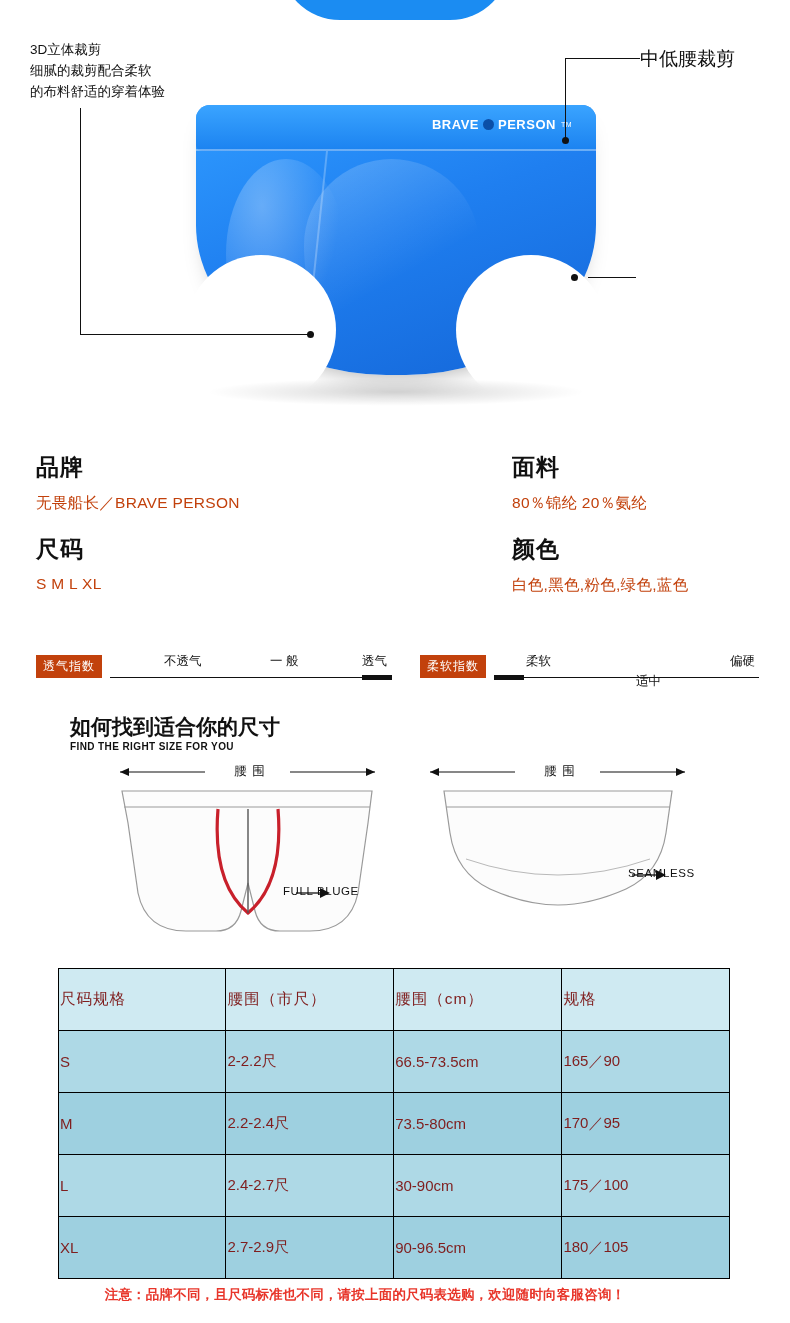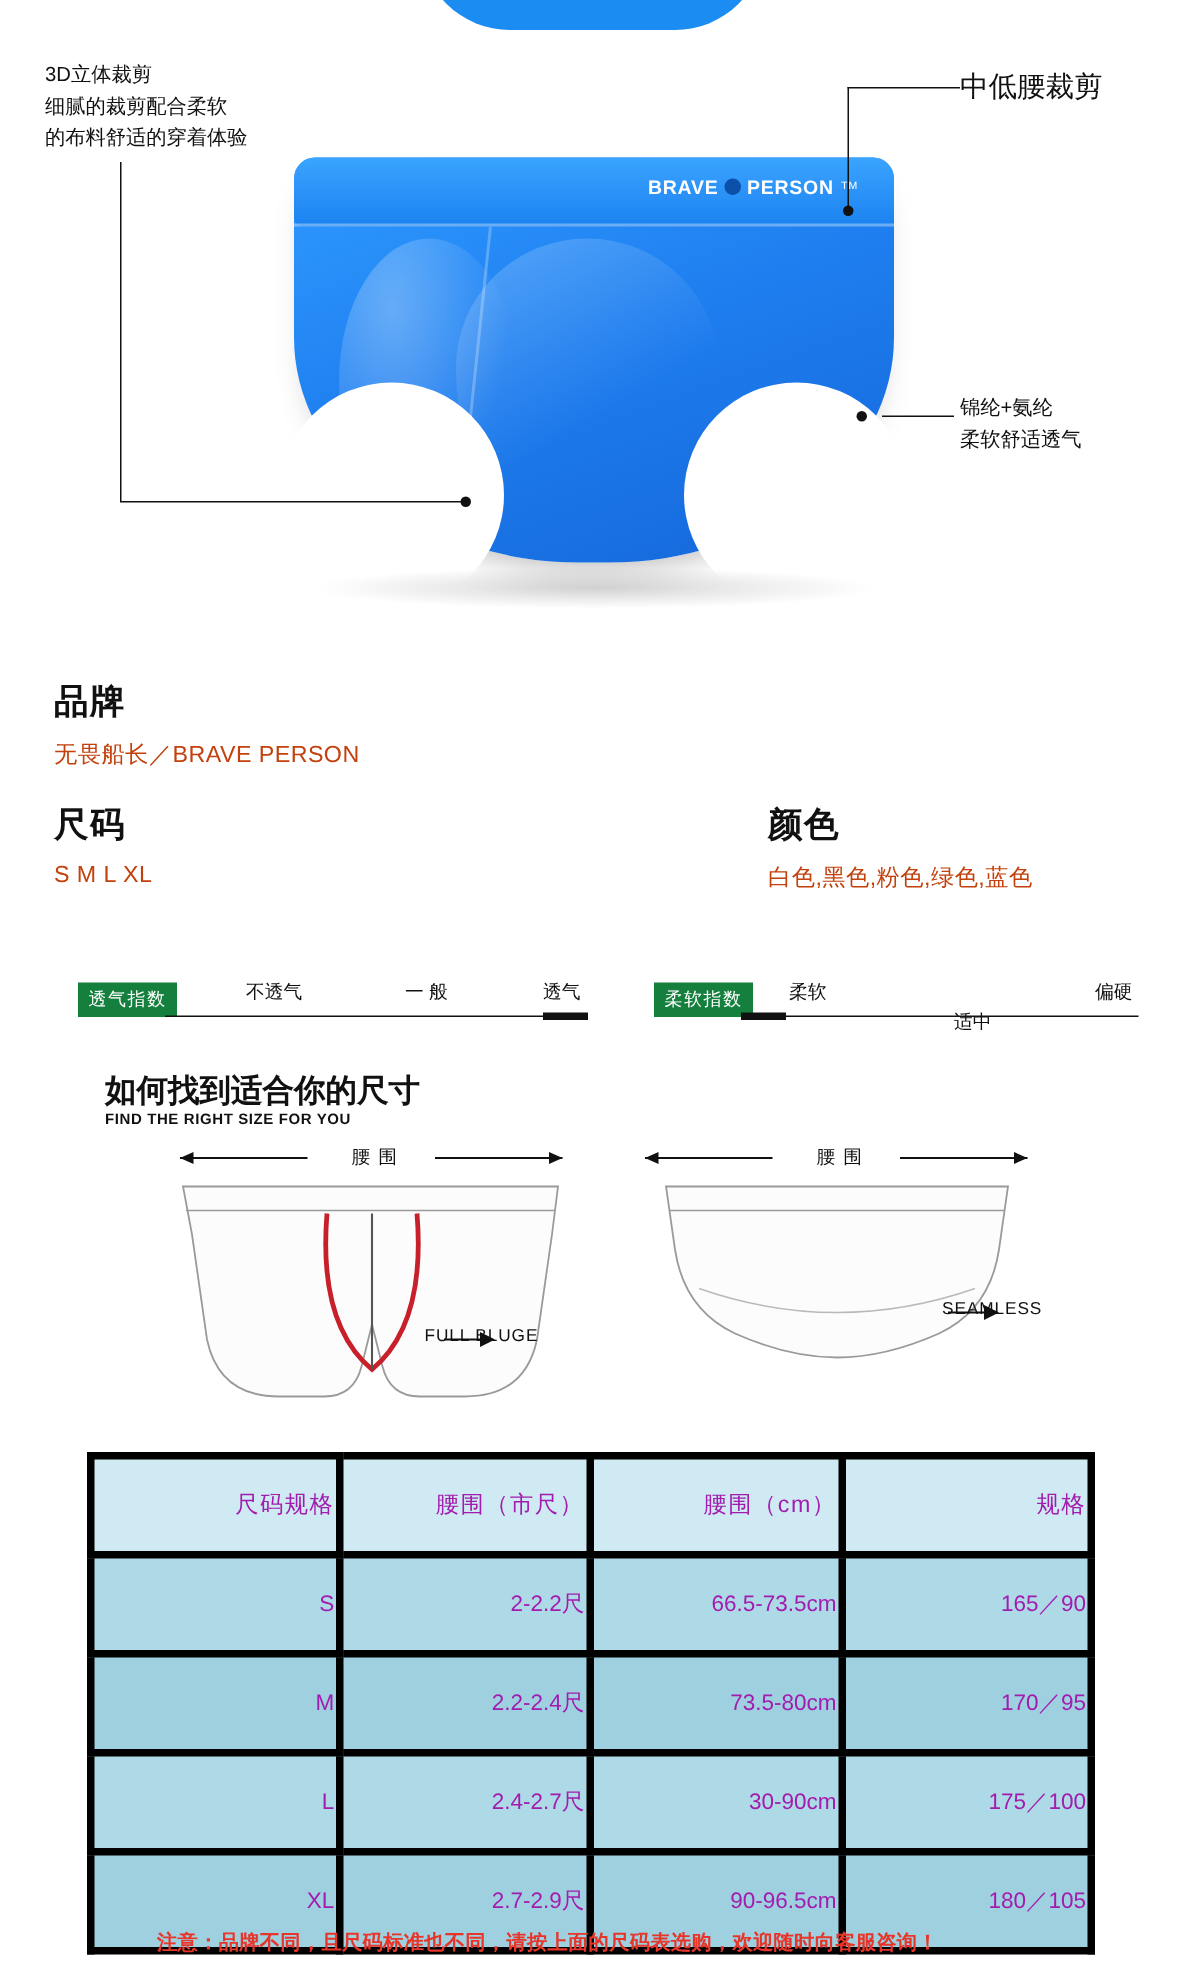--- a/index.html
+++ b/index.html
@@ -208,23 +208,23 @@
     top: 645px;
     width: 790px;
     height: 50px;
   }
   .idx-group {
     position: absolute;
     top: 0;
   }
   .idx-label {
     position: absolute;
-    left: 16px;
+    left: 0;
     top: 10px;
-    background: #15803d;
+    background: #c2410c;
     color: #fff;
     font-size: 12px;
     padding: 3px 7px;
     letter-spacing: 1px;
   }
   .idx-track {
     position: absolute;
     left: 74px;
     top: 32px;
     width: 265px;
@@ -307,24 +307,24 @@
   
   .sizetable {
     position: absolute;
     left: 58px;
     top: 968px;
     width: 672px;
     border-collapse: collapse;
     font-size: 15px;
   }
   .sizetable th, .sizetable td {
-    border: 5px solid #000000;
-    text-align: right;
+    border: 1px solid #000000;
+    text-align: left;
     height: 59px;
-    color: #a21caf;
+    color: #7f1d1d;
     font-weight: normal;
   }
   .sizetable thead th {
     background: #cfeaf2;
     font-size: 15.5px;
     letter-spacing: 1px;
   }
   .sizetable tbody tr:nth-child(odd) td { background: #aed9e6; }
   .sizetable tbody tr:nth-child(even) td { background: #9ed0e0; }
 
@@ -370,32 +370,34 @@
 的布料舒适的穿着体验</div>
   <div class="lead" style="left:80px; top:108px; width:1px; height:226px;"></div>
   <div class="lead" style="left:80px; top:334px; width:230px; height:1px;"></div>
   <div class="lead-dot" style="left:307px; top:331px;"></div>
 
   <div class="callout topright" style="left:640px; top:44px;">中低腰裁剪</div>
   <div class="lead" style="left:565px; top:58px; width:75px; height:1px;"></div>
   <div class="lead" style="left:565px; top:58px; width:1px; height:82px;"></div>
   <div class="lead-dot" style="left:562px; top:137px;"></div>
 
-  <div class="callout" style="left:640px; top:262px; width:150px;">锦纶+氨纶
-柔软舒适透气</div>
   <div class="lead" style="left:588px; top:277px; width:48px; height:1px;"></div>
   <div class="lead-dot" style="left:571px; top:274px;"></div>
 </div>
 
 <div class="specs">
 
   <div class="spec-row">
     <div class="spec-col" style="left:36px; top:0;">
       <div class="spec-title">品牌</div>
       <div class="spec-value">无畏船长／BRAVE  PERSON</div>
+    </div>
+    <div class="spec-col" style="left:512px; top:0;">
+      <div class="spec-title">面料</div>
+      <div class="spec-value">80％锦纶  20％氨纶</div>
     </div>
   </div>
 
   <div class="spec-row">
     <div class="spec-col" style="left:36px; top:0;">
       <div class="spec-title">尺码</div>
       <div class="spec-value">S   M   L   XL</div>
     </div>
     <div class="spec-col" style="left:512px; top:0;">
       <div class="spec-title">颜色</div>

